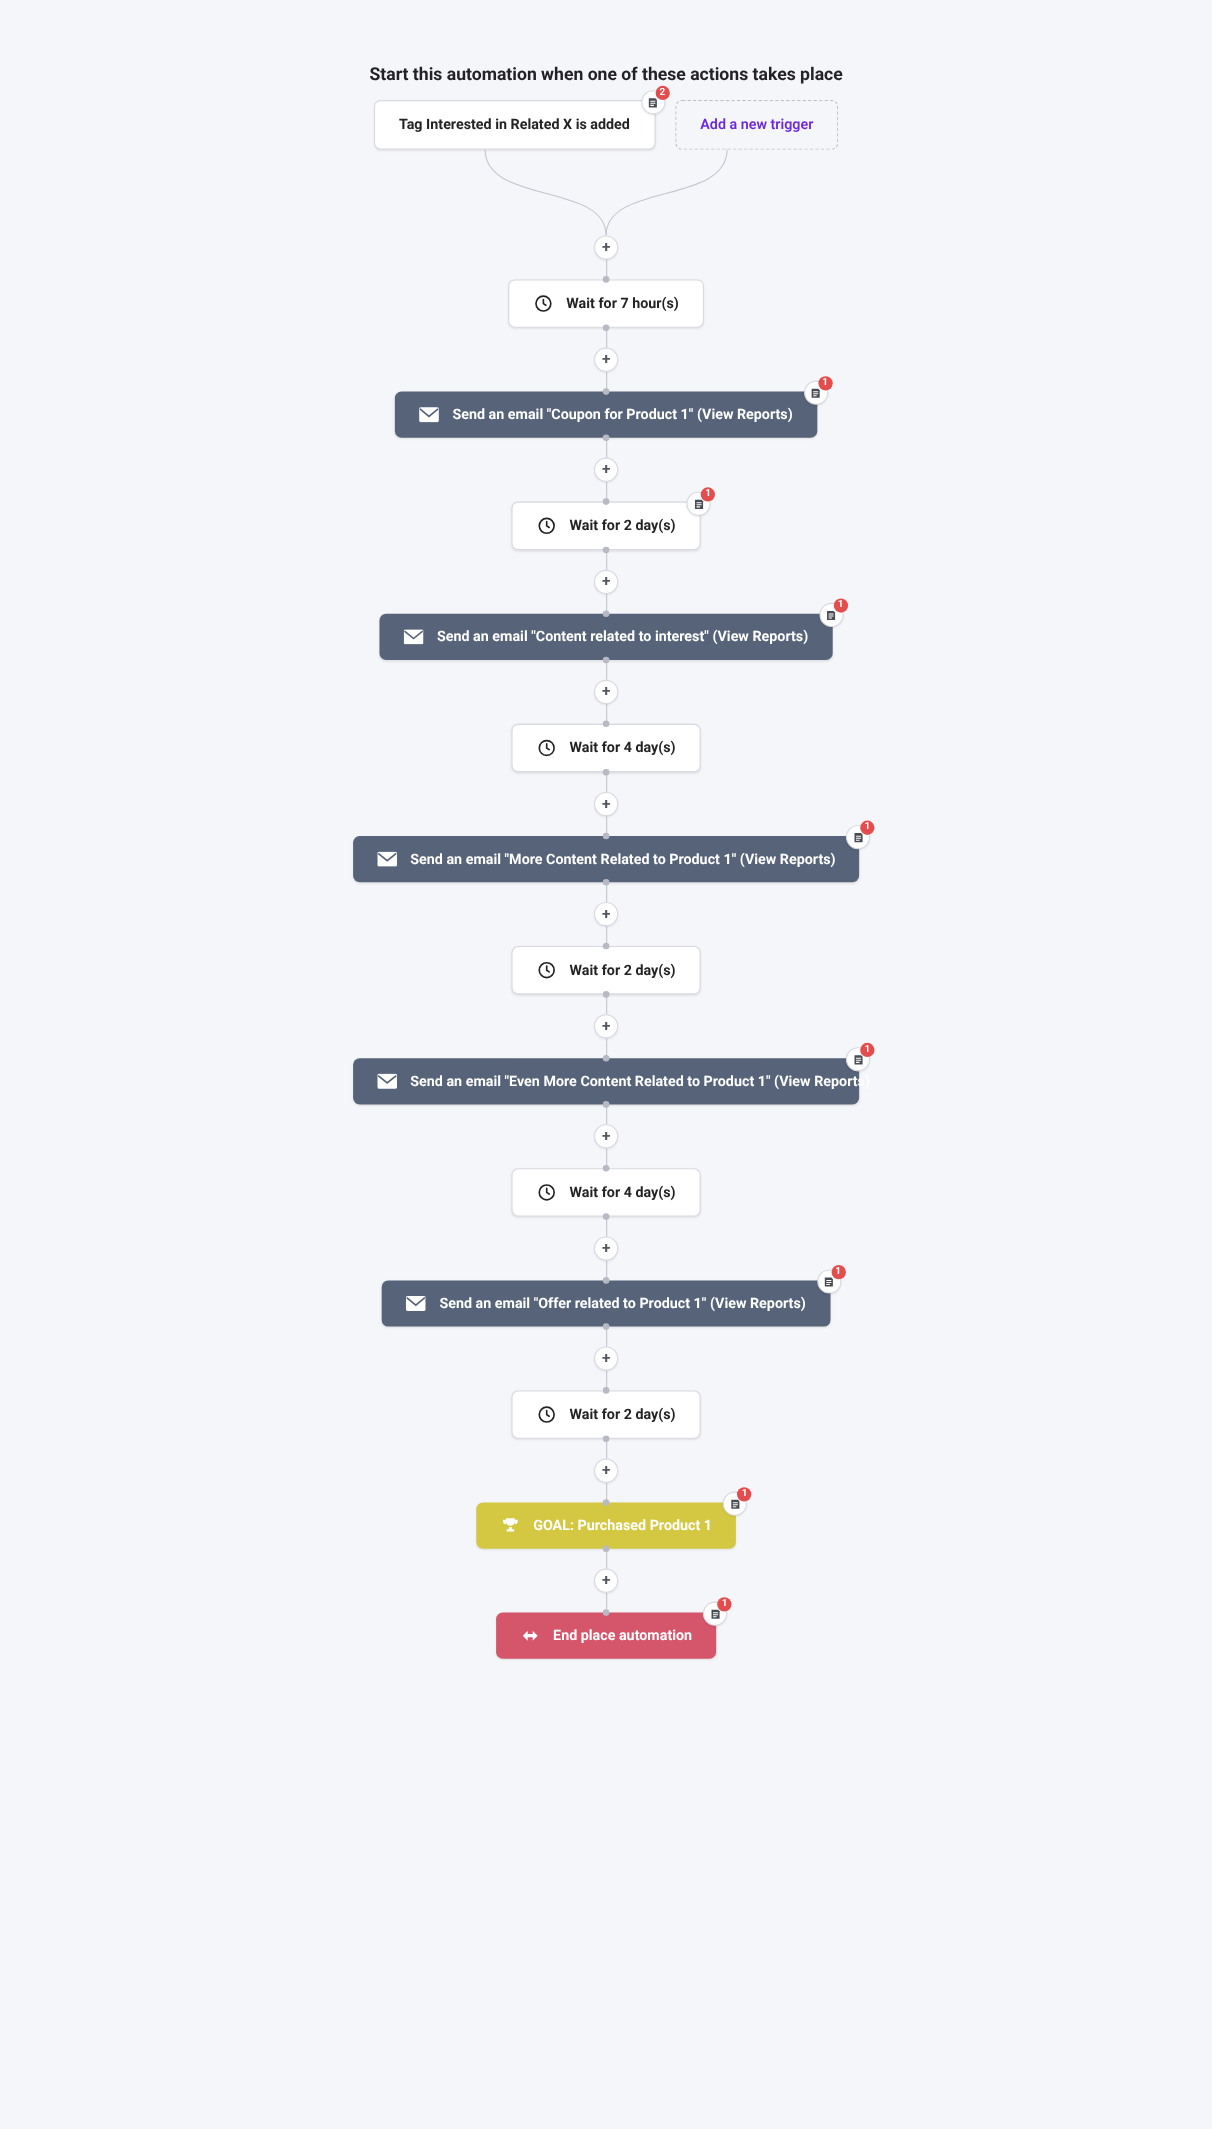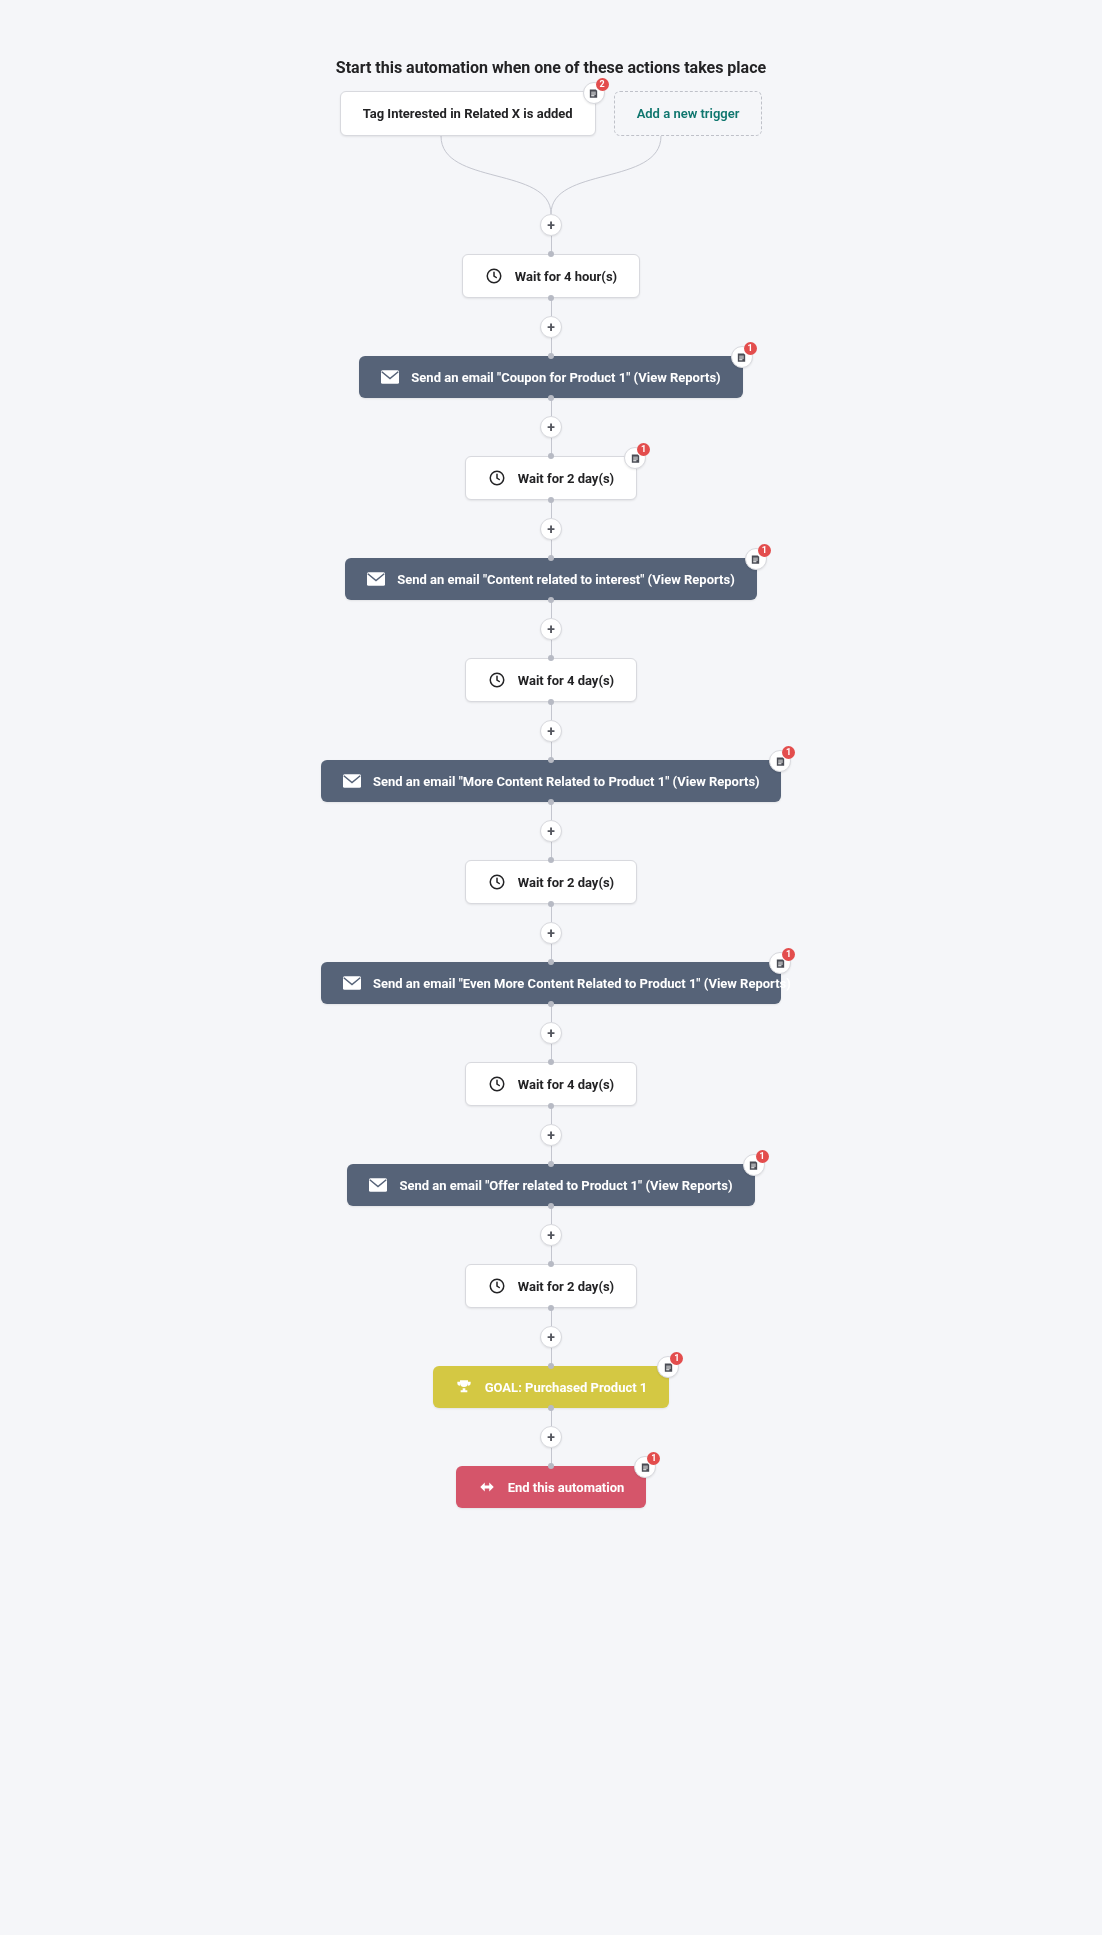--- a/index.html
+++ b/index.html
@@ -45,21 +45,21 @@
     border-radius: 6px;
     padding: 14px 22px;
     font-size: 13px;
     font-weight: 700;
     box-shadow: var(--node-shadow);
     background: #fff;
   }
   .trigger-node { border: 1px solid var(--border); }
   .add-trigger {
     border: 1.5px dashed #bfc1c9;
-    color: #0f766e;
+    color: #6d28d9;
     font-weight: 600;
     background: transparent;
     box-shadow: none;
     cursor: pointer;
   }
 
   
   .merge-svg {
     display: block;
     margin: 0 auto;
@@ -201,21 +201,21 @@
       </div>
       <div class="vline" style="height: 18px;"></div>
       <div class="dot"></div>
       <div class="node wait">
         <span class="icon">
           <svg width="18" height="18" viewBox="0 0 24 24" fill="none" stroke-width="2" stroke-linecap="round">
             <circle cx="12" cy="12" r="9" stroke="currentColor"></circle>
             <path d="M12 7v5l3 2" stroke="currentColor"></path>
           </svg>
         </span>
-        <span class="label">Wait for 4 hour(s)</span>
+        <span class="label">Wait for 7 hour(s)</span>
       </div>
       <div class="dot"></div>
       <div class="vline" style="height: 18px;"></div>
       <div class="plus-btn">
         <span>+</span>
       </div>
       <div class="vline" style="height: 18px;"></div>
       <div class="dot"></div>
       <div class="node email">
         <span class="icon">
@@ -440,21 +440,21 @@
         <span>+</span>
       </div>
       <div class="vline" style="height: 18px;"></div>
       <div class="dot"></div>
       <div class="node end">
         <span class="icon">
           <svg width="18" height="14" viewBox="0 0 24 18" fill="currentColor">
             <path d="M3 9 L9 3 L9 7 L15 7 L15 3 L21 9 L15 15 L15 11 L9 11 L9 15 Z"></path>
           </svg>
         </span>
-        <span class="label">End this automation</span>
+        <span class="label">End place automation</span>
         <div class="note-badge">
           <svg width="11" height="11" viewBox="0 0 24 24">
             <path fill="#4a4c54" d="M4 3h13l3 3v15H4z"></path>
             <path fill="#fff" d="M7 8h10v2H7zM7 12h10v2H7zM7 16h7v2H7z"></path>
           </svg>
           <span class="count">1</span>
         </div>
       </div>
     </div>
 

